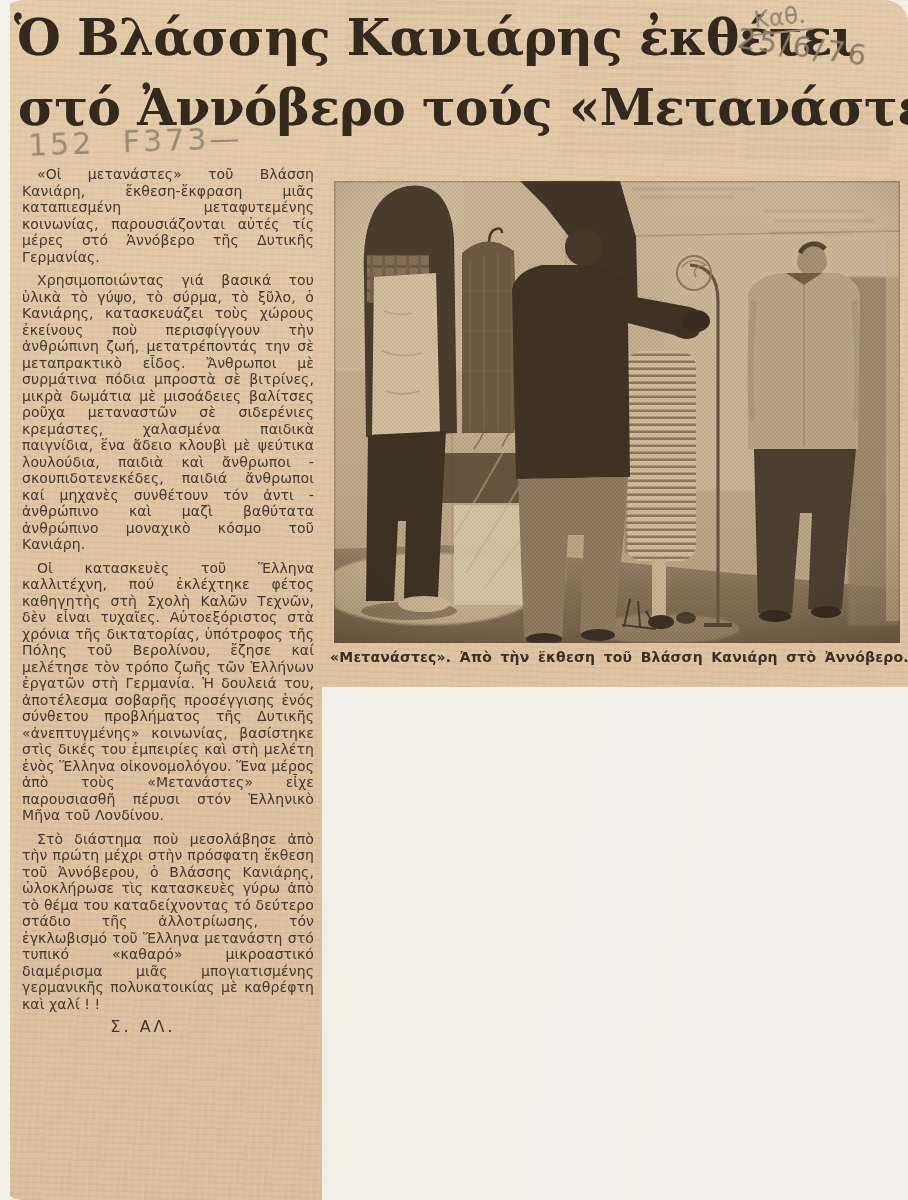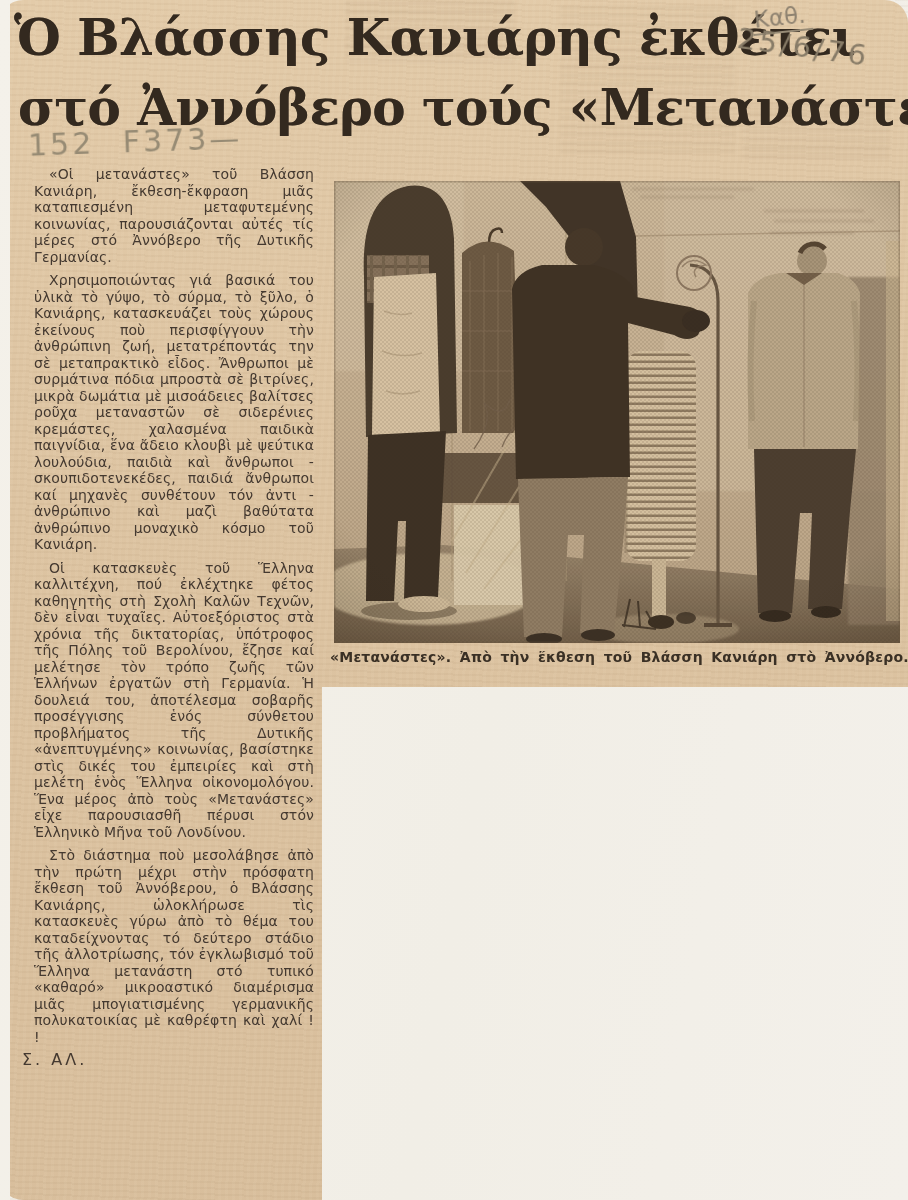--- a/index.html
+++ b/index.html
@@ -46,23 +46,23 @@
     border-bottom:2px solid #978b76; padding:0 6px 1px 2px;}
   .note-date{left:737px; top:30px; font-size:29px; letter-spacing:3px; transform:rotate(8deg); color:#877b67;}
   .note-cat{left:28px;  top:124px; font-size:30px; letter-spacing:3px; word-spacing:16px;
     transform:rotate(-2deg); color:#978b74;}
   
   .article{
     position:absolute; left:22px; top:166px; width:292px; height:1034px; overflow:hidden;
     z-index:4; color:#443930; font-size:14px; line-height:16.5px; text-align:justify;
     letter-spacing:.1px;
   }
-  .article p{margin:0 0 7px 12px; text-indent:15px;}
+  .article p{margin:0 0 7px 0; text-indent:15px;}
   .byline{
-    text-align:left; padding-right:50px; font-size:16px; letter-spacing:3px; margin-top:2px;
+    text-align:center; padding-right:50px; font-size:16px; letter-spacing:3px; margin-top:2px;
   }
   
   .photo-svg{position:absolute; left:334px; top:181px; z-index:4;}
   .caption{
     position:absolute; left:330px; top:649px; width:572px; z-index:4;
     color:#3a3025; font-size:14px; font-weight:700; word-spacing:3.4px; letter-spacing:.2px;
     white-space:nowrap;
   }
 </style>
 </head>

